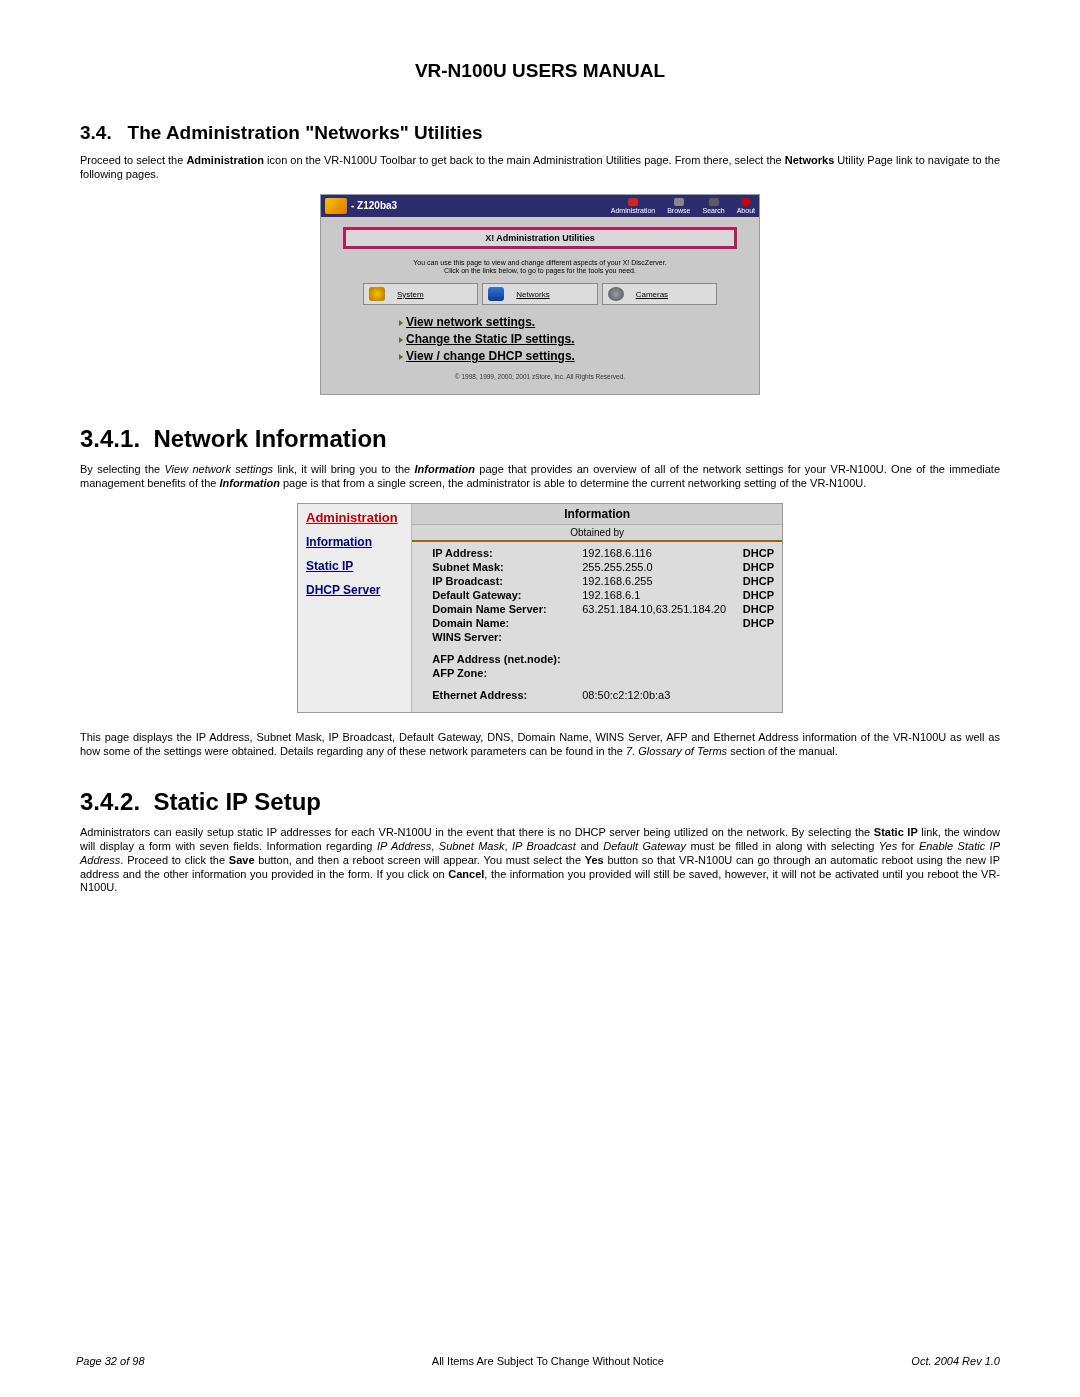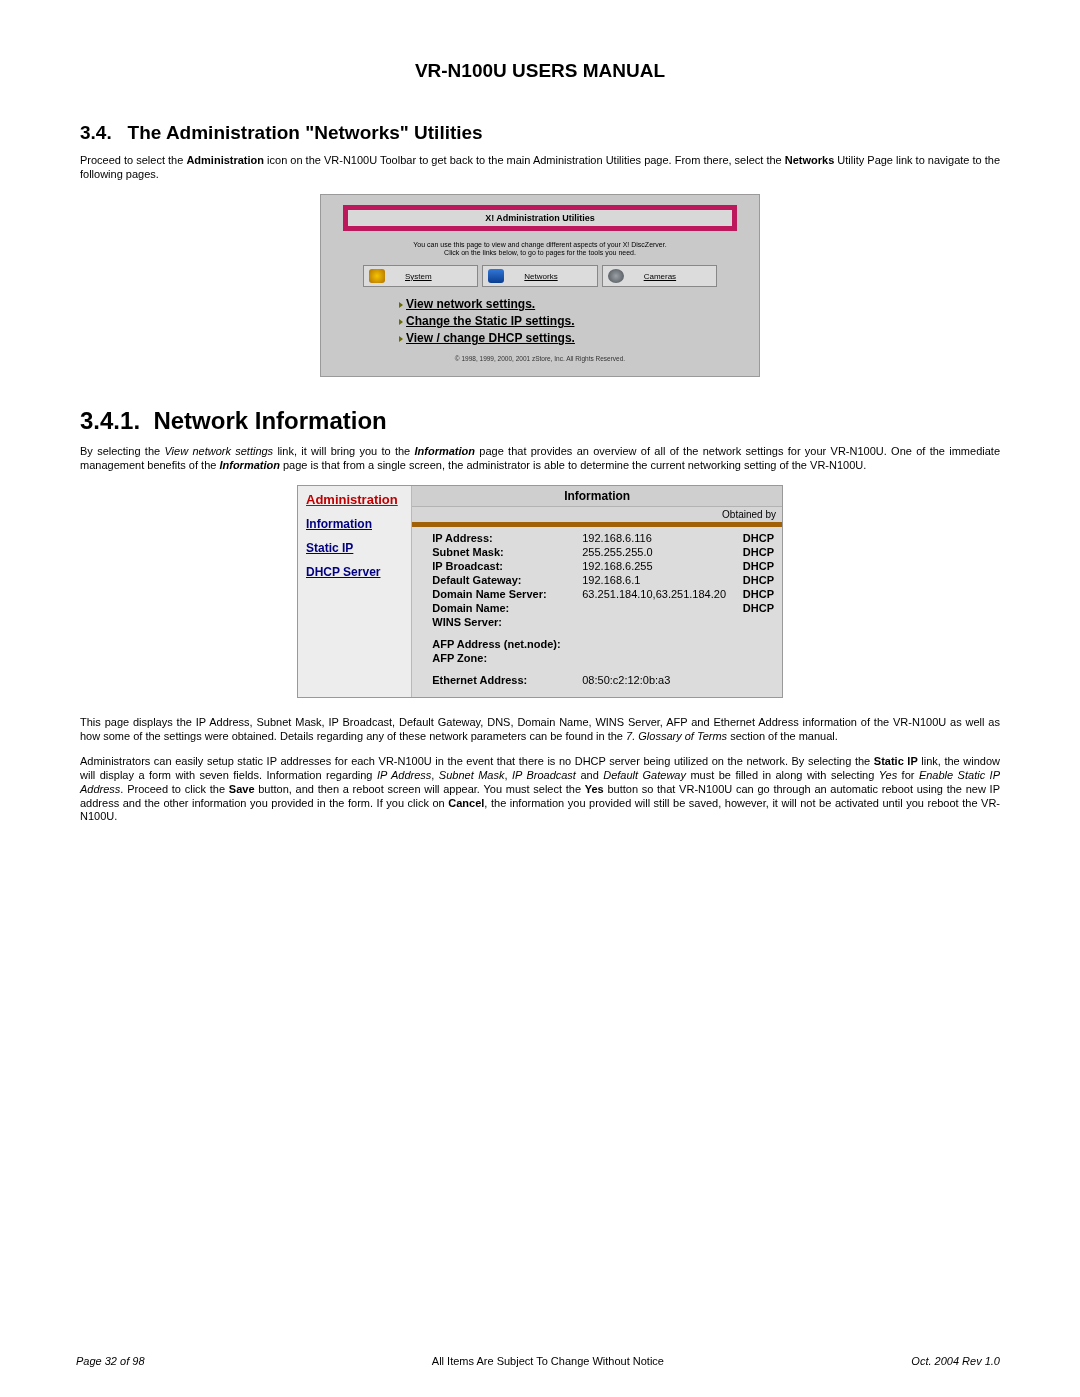--- a/index.html
+++ b/index.html
@@ -78,21 +78,21 @@
   .ss1-ticon {
     display: flex;
     flex-direction: column;
     align-items: center;
     gap: 1px;
   }
   .ss1-ticon .dot { width: 10px; height: 8px; border-radius: 2px; }
   .ss1-body { padding: 10px 0 14px 0; }
   .ss1-banner {
     margin: 0 22px;
-    border: 5px solid #be185d;
+    border: 3px solid #be185d;
     background: #d8d8d8;
     text-align: center;
     font-size: 9px;
     font-weight: bold;
     padding: 3px 0;
   }
   .ss1-sub {
     text-align: center;
     font-size: 7px;
     margin: 10px 22px 8px 22px;
@@ -103,21 +103,21 @@
     justify-content: center;
     gap: 4px;
     margin: 0 42px 10px 42px;
   }
   .ss1-tab {
     border: 1px solid #888;
     background: #dcdcdc;
     flex: 1;
     display: flex;
     align-items: center;
-    gap: 20px;
+    gap: 12px;
     padding: 3px 5px;
     font-size: 8px;
     text-decoration: underline;
   }
   .ss1-tabicon {
     width: 16px; height: 14px; border-radius: 3px;
   }
   .ss1-links {
     margin: 6px 0 10px 78px;
     font-size: 12px;
@@ -168,24 +168,24 @@
   .ss2-title {
     background: #cfcfcf;
     text-align: center;
     font-weight: bold;
     font-size: 12px;
     padding: 3px 0;
     border-bottom: 1px solid #b3b3b3;
   }
   .ss2-obt {
     background: #d6d6d6;
-    text-align: right;
+    text-align: center;
     font-size: 10px;
     padding: 2px 6px;
-    border-bottom: 5px solid #a16207;
+    border-bottom: 2px solid #a16207;
   }
   .ss2-tbl {
     padding: 4px 8px 10px 20px;
     font-size: 11px;
   }
   .ss2-row { display: flex; padding: 1px 0; }
   .ss2-k { width: 150px; font-weight: bold; }
   .ss2-v { flex: 1; }
   .ss2-src { width: 48px; text-align: right; font-weight: bold; }
   .ss2-gap { height: 8px; }
@@ -218,20 +218,42 @@
   <div class="h2">
     <span>3.4.</span>&nbsp;&nbsp;
     <span>The Administration "Networks" Utilities</span>
   </div>
 
   <p class="body-text">
     <span>Proceed to select the </span><span class="bold">Administration</span><span> icon on the VR-N100U Toolbar to get back to the main Administration Utilities page. From there, select the </span><span class="bold">Networks</span><span> Utility Page link to navigate to the following pages.</span>
   </p>
 
   <div class="ss1-wrap">
+    <div class="ss1-topbar">
+      <div class="ss1-logo"></div>
+      <span>- Z120ba3</span>
+      <div class="ss1-topright">
+        <div class="ss1-ticon">
+            <div class="dot" style="background:#d02424"></div>
+            <span>Administration</span>
+          </div>
+        <div class="ss1-ticon">
+            <div class="dot" style="background:#888"></div>
+            <span>Browse</span>
+          </div>
+        <div class="ss1-ticon">
+            <div class="dot" style="background:#5c5c5c"></div>
+            <span>Search</span>
+          </div>
+        <div class="ss1-ticon">
+            <div class="dot" style="background:#c00;border-radius:50%"></div>
+            <span>About</span>
+          </div>
+      </div>
+    </div>
     <div class="ss1-body">
       <div class="ss1-banner">X! Administration Utilities</div>
       <div class="ss1-sub">
         <div>You can use this page to view and change different aspects of your X! DiscZerver.</div>
         <div>Click on the links below, to go to pages for the tools you need.</div>
       </div>
       <div class="ss1-tabs">
         <div class="ss1-tab">
           <div class="ss1-tabicon" style="background:radial-gradient(circle,#f7c400,#b07000)"></div>
           <span>System</span>
@@ -327,20 +349,24 @@
             <div class="ss2-src"></div>
           </div>
       </div>
     </div>
   </div>
 
   <p class="body-text">
     <span>This page displays the IP Address, Subnet Mask, IP Broadcast, Default Gateway, DNS, Domain Name, WINS Server, AFP and Ethernet Address information of the VR-N100U as well as how some of the settings were obtained. Details regarding any of these network parameters can be found in the </span><span class="ital">7. Glossary of Terms</span><span> section of the manual.</span>
   </p>
 
+  <div class="h3">
+    <span>3.4.2.</span>&nbsp;
+    <span>Static IP Setup</span>
+  </div>
 
   <p class="body-text">
     <span>Administrators can easily setup static IP addresses for each VR-N100U in the event that there is no DHCP server being utilized on the network. By selecting the </span><span class="bold">Static IP</span><span> link, the window will display a form with seven fields. Information regarding </span><span class="ital">IP Address</span><span>, </span><span class="ital">Subnet Mask</span><span>, </span><span class="ital">IP Broadcast</span><span> and </span><span class="ital">Default Gateway</span><span> must be filled in along with selecting </span><span class="ital">Yes</span><span> for </span><span class="ital">Enable Static IP Address</span><span>. Proceed to click the </span><span class="bold">Save</span><span> button, and then a reboot screen will appear. You must select the </span><span class="bold">Yes</span><span> button so that VR-N100U can go through an automatic reboot using the new IP address and the other information you provided in the form.  If you click on </span><span class="bold">Cancel</span><span>, the information you provided will still be saved, however, it will not be activated until you reboot the VR-N100U.</span>
   </p>
 
   <div class="pagefoot">
     <span>Page 32 of 98</span>
     <span class="mid">All Items Are Subject To Change Without Notice</span>
     <span class="right">Oct. 2004 Rev 1.0</span>
   </div>

